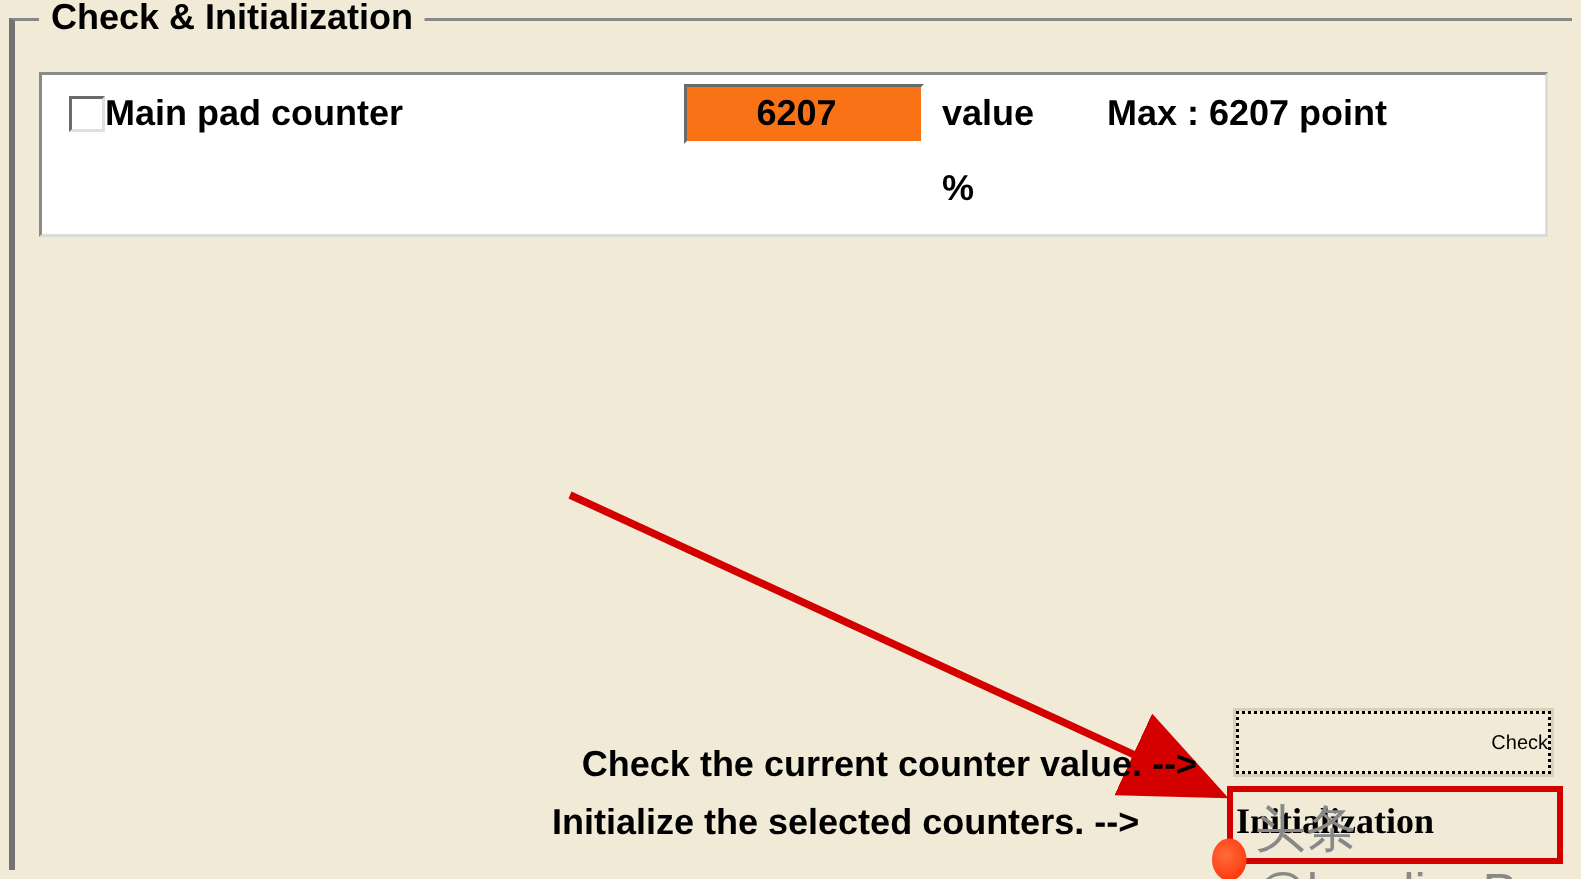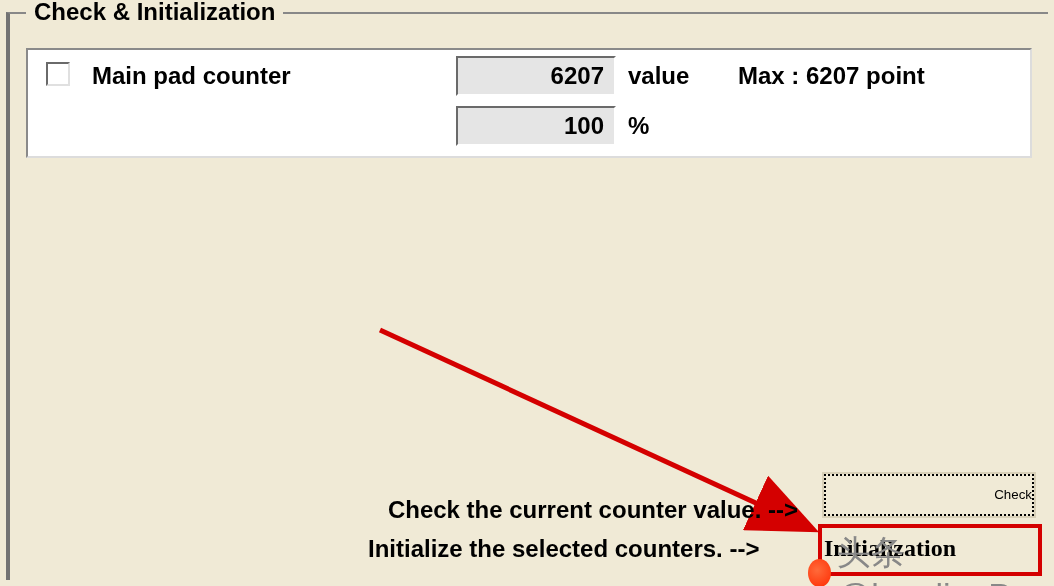--- a/index.html
+++ b/index.html
@@ -40,42 +40,41 @@
       border-top: 2px solid #8a8a8a;
       border-left: 2px solid #8a8a8a;
       border-bottom: 2px solid #dcdcdc;
       border-right: 2px solid #dcdcdc;
     }
     .checkbox-cell {
       position: absolute;
       top: 12px;
       left: 18px;
       display: flex;
-      align-items: flex-start;
-      gap: 22px;
+      align-items: center;
     }
     .checkbox {
       width: 24px;
       height: 24px;
       background: #fff;
       border-top: 2px solid #6a6a6a;
       border-left: 2px solid #6a6a6a;
       border-bottom: 2px solid #e0e0e0;
       border-right: 2px solid #e0e0e0;
     }
     .value-box {
       position: absolute;
       width: 160px;
       height: 40px;
-      background: #e5e5e5;
+      background: #f97316;
       border-top: 2px solid #6a6a6a;
       border-left: 2px solid #6a6a6a;
       border-bottom: 2px solid #fff;
       border-right: 2px solid #fff;
-      text-align: right;
+      text-align: center;
       padding: 4px 10px 0 0;
     }
     .value-points { top: 6px; left: 428px; }
     .value-percent { top: 56px; left: 428px; }
     .unit-point { position: absolute; top: 12px; left: 600px; }
     .unit-percent { position: absolute; top: 62px; left: 600px; }
     .max-label { position: absolute; top: 12px; left: 710px; }
 
     .instr-check {
       position: absolute;
@@ -143,21 +142,20 @@
 <div class="groupbox">
   <div class="group-title">Check &amp; Initialization</div>
 
   <div class="counter-row">
     <div class="checkbox-cell">
       <div class="checkbox"></div>
       <span>Main pad counter</span>
     </div>
     <div class="value-box value-points">6207</div>
     <div class="unit-point">value</div>
-    <div class="value-box value-percent">100</div>
     <div class="unit-percent">%</div>
     <div class="max-label">Max : 6207 point</div>
   </div>
 </div>
 
 <svg class="arrow-svg" viewBox="0 0 500 250">
   <defs>
     <marker id="ah" markerWidth="14" markerHeight="12" refX="12" refY="6" orient="auto">
       <path d="M0,0 L14,6 L0,12 Z" fill="#d40000"></path>
     </marker>

